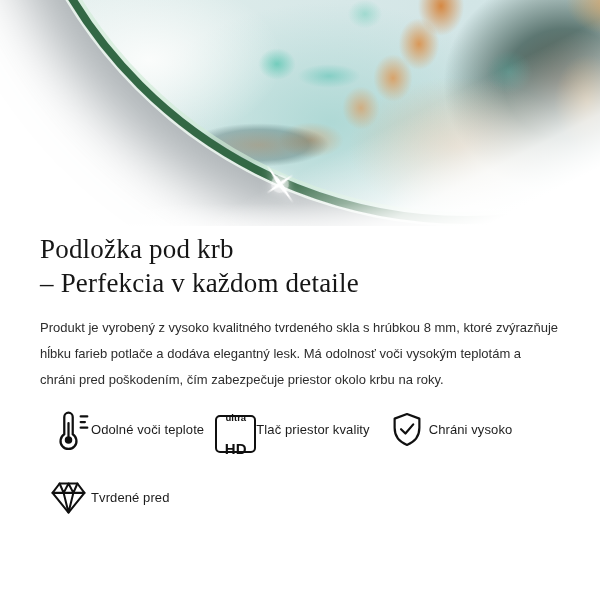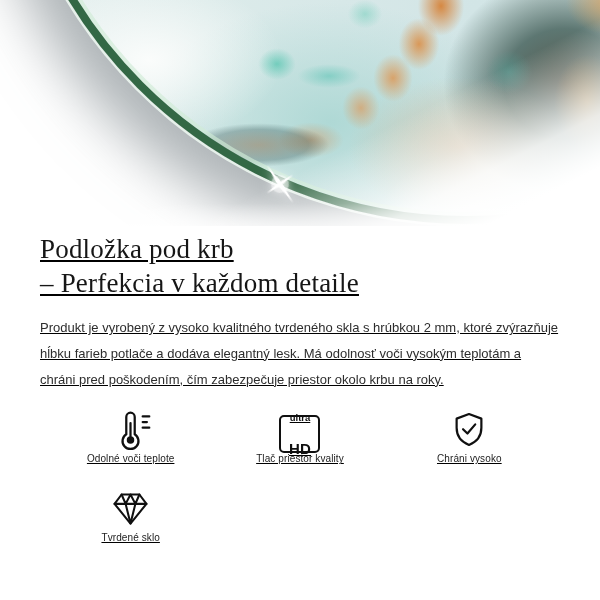--- a/index.html
+++ b/index.html
@@ -1,21 +1,21 @@
 <!DOCTYPE html>
 <html><head>
 <meta charset="utf-8">
 <style>
   html,body{margin:0;padding:0;}
   body{
     width:600px;height:600px;overflow:hidden;background:#ffffff;
     font-family:"Liberation Sans","DejaVu Sans",sans-serif;
     -webkit-font-smoothing:antialiased;
   }
-  .page{width:600px;height:600px;position:relative;background:#fff;text-decoration:underline;}
+  .page{width:600px;height:600px;position:relative;background:#fff;}
 
   
   .hero{position:relative;width:600px;height:226px;overflow:hidden;background:#fff;}
   .disc{
     position:absolute;left:1px;top:-706px;width:930px;height:930px;
     box-sizing:border-box;border-radius:50%;
     border:8px solid #336845;
     box-shadow:
       0 0 0 2.5px rgba(233,242,236,0.95),
       -28px 36px 55px -6px rgba(108,119,124,0.55),
@@ -77,23 +77,23 @@
   .desc{
     margin:15px 0 0;max-width:552px;
     font-size:13px;line-height:25.8px;color:#2d2d2d;
   }
 
   
   .features{
     margin-top:13px;padding:0 6px;
     display:grid;grid-template-columns:repeat(3,1fr);row-gap:20px;
   }
-  .feature{display:flex;flex-direction:column;align-items:center;justify-content:space-between;}
+  .feature{display:flex;flex-direction:row;align-items:center;}
   .ficon{height:48px;display:flex;align-items:flex-end;justify-content:center;}
-  .flabel{font-size:10px;color:#1c1c1c;letter-spacing:0.1px;}
+  .flabel{font-size:13px;color:#1c1c1c;letter-spacing:0.1px;}
   .uhd-box{
     box-sizing:border-box;width:41px;height:38px;border:2.6px solid #101010;border-radius:5px;
     display:flex;flex-direction:column;align-items:center;justify-content:center;
     font-weight:700;color:#101010;line-height:1;
   }
   .uhd-top{font-size:9.5px;margin-bottom:1px;}
   .uhd-bottom{font-size:15px;letter-spacing:0.2px;margin-top:18px;}
   svg.icon{display:block;}
 </style>
 </head>
@@ -110,21 +110,21 @@
                              M26 49 L23.8 28.8 L26 26 L28.2 28.8 Z
                              M10 26 L23 24.2 L26 26 L23 27.8 Z
                              M42 26 L29 27.8 L26 26 L29 24.2 Z"></path>
       <circle cx="26" cy="26" r="2.6" fill="#ffffff"></circle>
     </svg>
   </div>
 
   <div class="content">
     <h1><span>Podložka pod krb</span><br><span>– Perfekcia v každom detaile</span></h1>
 
-    <p class="desc">Produkt je vyrobený z vysoko kvalitného tvrdeného skla s hrúbkou 2 mm, ktoré zvýrazňuje hĺbku farieb potlače a dodáva elegantný lesk. Má odolnosť voči vysokým teplotám a chráni pred poškodením, čím zabezpečuje priestor okolo krbu na roky.</p>
+    <p class="desc">Produkt je vyrobený z vysoko kvalitného tvrdeného skla s hrúbkou 8 mm, ktoré zvýrazňuje hĺbku farieb potlače a dodáva elegantný lesk. Má odolnosť voči vysokým teplotám a chráni pred poškodením, čím zabezpečuje priestor okolo krbu na roky.</p>
 
     <div class="features">
 
       <div class="feature">
         <div class="ficon">
           <svg class="icon" viewBox="0 0 48 48" width="45" height="45" fill="none" stroke="#101010" stroke-width="2.4" stroke-linecap="round">
             <path d="M19.5 28 V9.5 a4.5 4.5 0 0 1 9 0 V28 a8.5 8.5 0 1 1 -9 0 Z"></path>
             <line x1="24" y1="16" x2="24" y2="30"></line>
             <circle cx="24" cy="34.2" r="4" fill="#101010" stroke="none"></circle>
             <line x1="37" y1="9" x2="44" y2="9"></line>
@@ -157,20 +157,20 @@
 
       <div class="feature">
         <div class="ficon">
           <svg class="icon" viewBox="0 0 48 48" width="45" height="45" fill="none" stroke="#101010" stroke-width="2.2" stroke-linecap="round" stroke-linejoin="round">
             <path d="M7 18 L14.5 8 H33.5 L41 18 L24 39 Z"></path>
             <path d="M7 18 H41"></path>
             <path d="M14.5 8 L18.8 18 L24 8 L29.2 18 L33.5 8"></path>
             <path d="M18.8 18 L24 39 L29.2 18"></path>
           </svg>
         </div>
-        <div class="flabel">Tvrdené sklo</div>
+        <div class="flabel">Tvrdené pred</div>
       </div>
 
 
 
     </div>
   </div>
 </div>
 
 </body></html>

